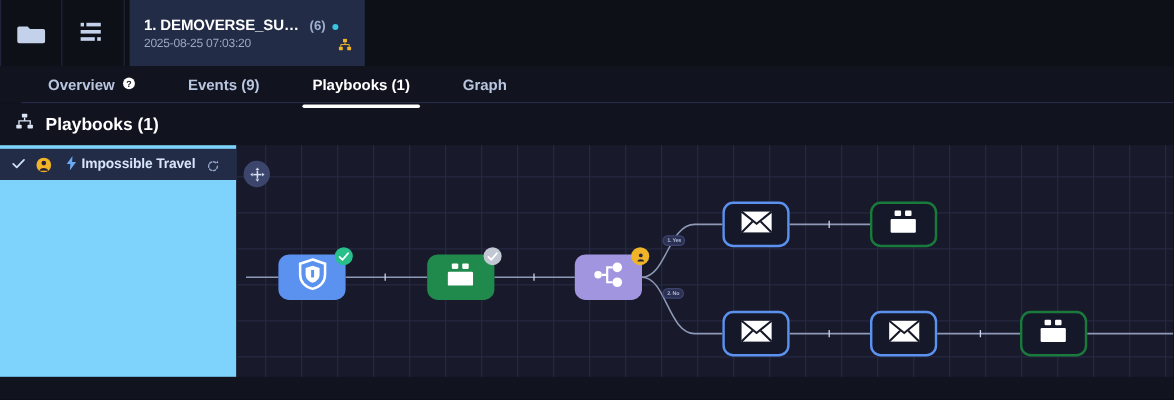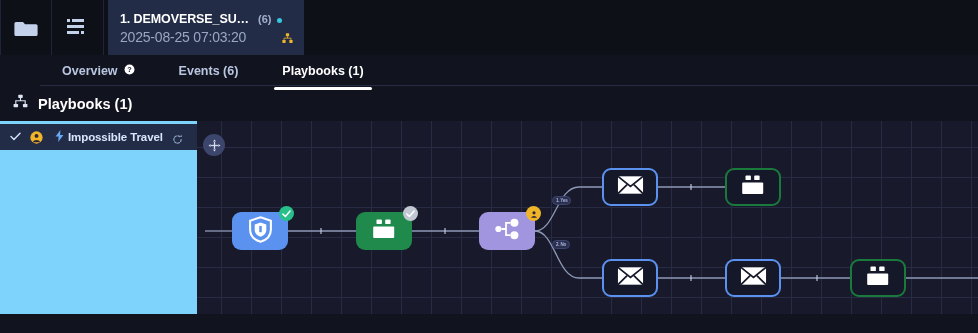--- a/index.html
+++ b/index.html
@@ -32,27 +32,27 @@
   .case-title {
     color: #ffffff; font-size: 12.5px; font-weight: bold;
     white-space: nowrap; overflow: hidden; text-overflow: ellipsis;
     max-width: 132px; letter-spacing: -0.1px;
   }
   .case-count { color: #9fb0cf; font-size: 11px; font-weight: bold; }
   .case-dot {
     width: 5px; height: 5px; border-radius: 50%; background: #35c7e0;
     display: inline-block; margin-bottom: 2px;
   }
-  .case-date { color: #9aa7c2; font-size: 14px; margin-top: 3px; letter-spacing: -0.2px; }
+  .case-date { color: #9aa7c2; font-size: 10px; margin-top: 3px; letter-spacing: -0.2px; }
   .case-badge { position: absolute; right: 11px; bottom: 7px; }
 
   
   .navtabs {
     position: relative; height: 31px; display: flex; align-items: center;
-    padding-left: 18px; gap: 0px; background: #11131f; margin-left: 22px;
+    padding-left: 18px; gap: 0px; background: #11131f;
   }
   .navtab {
     color: #b9c6e0; font-size: 12.5px; font-weight: bold; cursor: pointer;
     padding: 0 22px; height: 31px; display: flex; align-items: center; gap: 6px;
     position: relative;
   }
   .navtab.active { color: #ffffff; }
   .navtab.active::after {
     content: ""; position: absolute; left: 14px; right: 14px; bottom: -4px;
     height: 3px; background: #ffffff; border-radius: 2px;
@@ -168,24 +168,27 @@
     <div class="navtab">
       <span>Overview</span>
       <span>
         <svg width="11" height="11" viewBox="0 0 12 12">
           <circle cx="6" cy="6" r="5.4" fill="#ffffff"></circle>
           <text x="6" y="9" font-size="8" font-weight="bold" text-anchor="middle" fill="#11131f" font-family="Liberation Sans, sans-serif">?</text>
         </svg>
       </span>
     </div>
     <div class="navtab">
-      <span>Events (6)</span>
+      <span>Events (9)</span>
     </div>
     <div class="navtab active">
       <span>Playbooks (1)</span>
+    </div>
+    <div class="navtab">
+      <span>Graph</span>
     </div>
     <div class="nav-underline"></div>
   </div>
 
   <div class="section-head">
     <span>
       <svg width="15" height="15" viewBox="0 0 16 16">
         <rect x="5.6" y="0.8" width="4.8" height="3.4" rx="0.7" fill="#dbe5f5"></rect>
         <rect x="0.6" y="10.6" width="4.8" height="3.4" rx="0.7" fill="#dbe5f5"></rect>
         <rect x="10.6" y="10.6" width="4.8" height="3.4" rx="0.7" fill="#dbe5f5"></rect>

